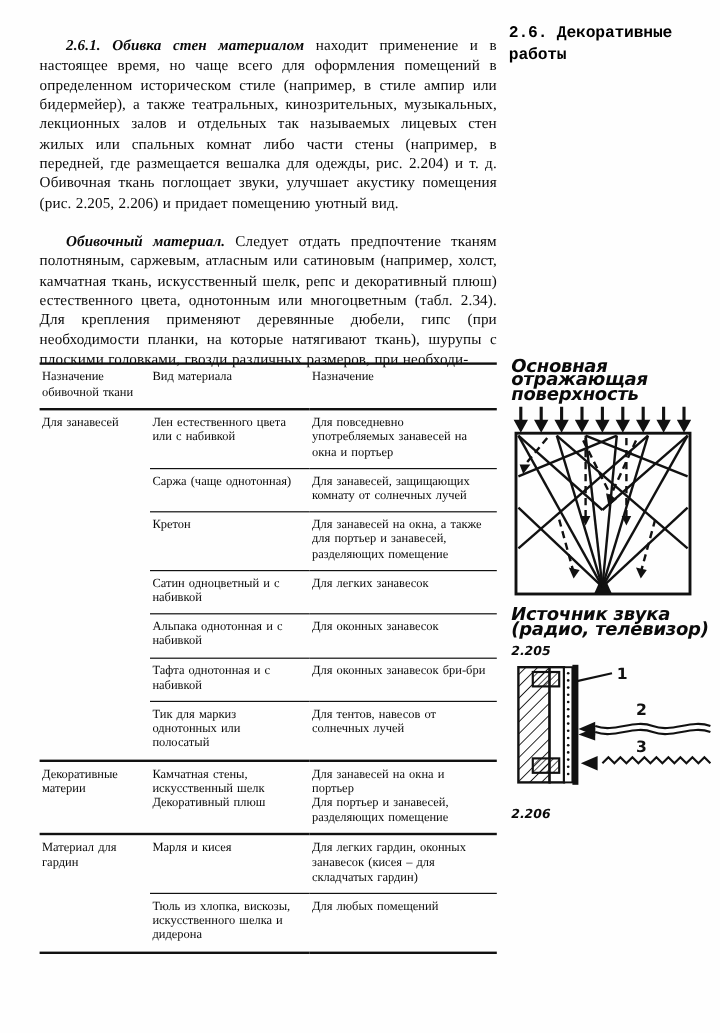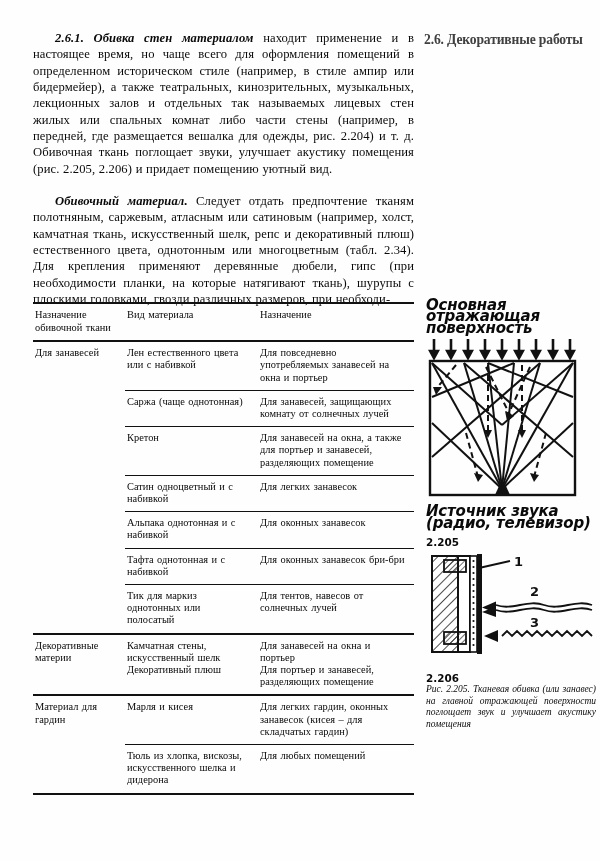--- a/index.html
+++ b/index.html
@@ -41,28 +41,28 @@
   }
   .body-par + .body-par { margin-top: 16px; }
   .indent { text-indent: 22px; }
   .b { font-weight: bold; font-style: italic; }
   .bi { font-weight: bold; font-style: italic; }
 
   
   .sec-head {
     position: absolute;
     left: 424px;
-    top: 31px;
+    top: 20px;
     width: 172px;
-    font-family: Liberation Serif, serif;
+    font-family: Liberation Mono, monospace;
     font-weight: bold;
     font-size: 13.6px;
     line-height: 17.5px;
     letter-spacing: -0.15px;
-    color: #404040;
+    color: #000000;
   }
 
   
   .table-wrap {
     position: absolute;
     left: 33px;
     top: 302px;
     width: 381px;
   }
   .tbl-caption {
@@ -110,20 +110,21 @@
   }
   .fig-label-it {
     font-style: italic;
     font-weight: bold;
     font-size: 15px;
     line-height: 11.4px;
     font-family: "DejaVu Sans", "Liberation Sans", sans-serif;
     letter-spacing: -0.2px;
   }
   .fig-num {
+    font-style: italic;
     font-weight: bold;
     font-size: 10.4px;
     font-family: "DejaVu Sans", "Liberation Sans", sans-serif;
     margin-top: 7px;
   }
   .fig205 .diagram { margin-top: 3px; }
 
   
   .fig206 {
     position: absolute;
@@ -373,16 +374,15 @@
                  l-5 -5 l-5 5 l-5 -5 l-5 5 l-5 -5 l-5 5 l-5 -5 l-5 5 l-5 -5 l-5 5" fill="none" stroke="#111" stroke-width="1.8"></path>
         <polygon points="72,82 58,88 72,94" fill="#111"></polygon>
         <text x="104" y="79" font-family="DejaVu Sans, sans-serif" font-size="13" font-weight="bold" fill="#111">3</text>
       </svg>
     </div>
 
     <div class="fig-num" style="margin-top:2px">2.206</div>
   </div>
 
   <div class="fig-caps">
-    <p>Рис. 2.205. Тканевая обивка (или занавес) на главной отражающей поверхности поглощает звук и улучшает акустику помещения</p>
   </div>
 
 </div>
 
 </body></html>

